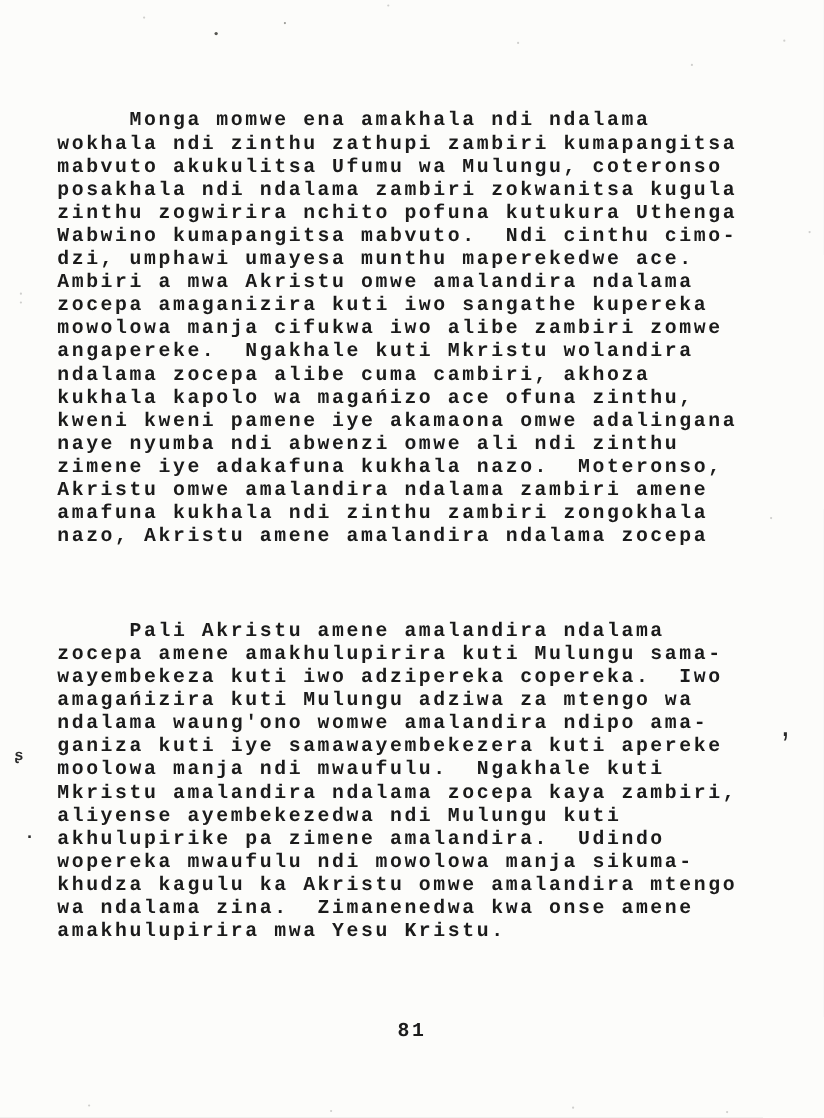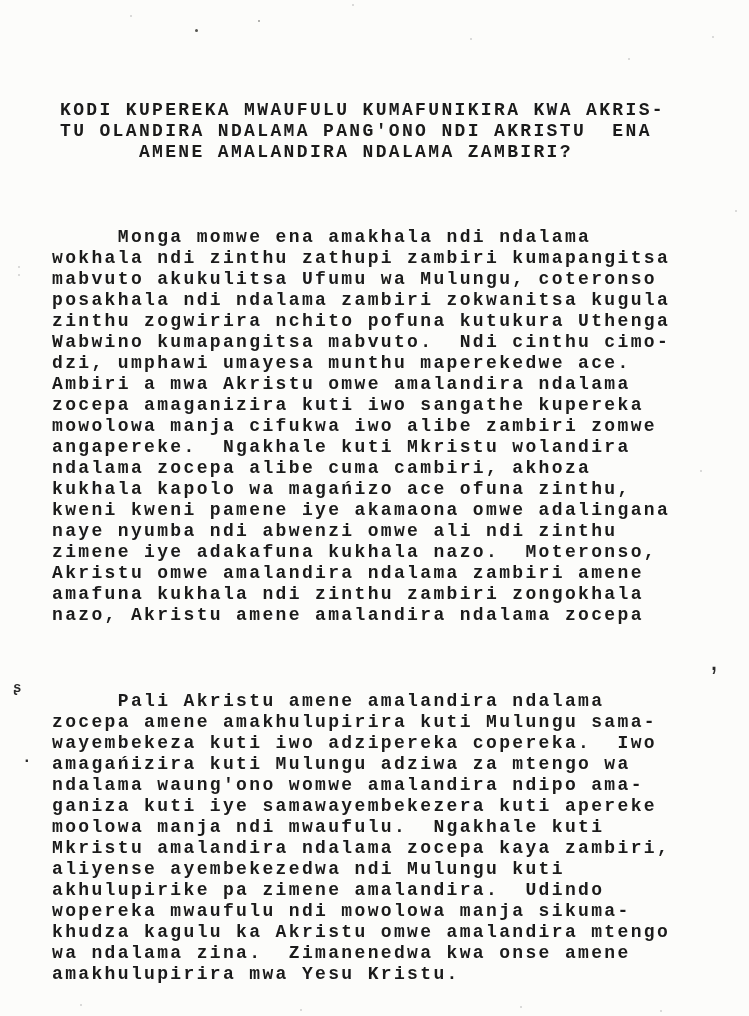--- a/index.html
+++ b/index.html
@@ -62,23 +62,20 @@
   }
   .speck.dark { background: #555550; width: 3px; height: 3px; }
   .speck.faint { opacity: 0.45; }
 </style>
 </head>
 <body>
 
 <div class="page">
 
   <div class="text-col">
-    <h1 class="heading">KODI KUPEREKA MWAUFULU KUMAFUNIKIRA KWA AKRIS-
-TU OLANDIRA NDALAMA PANG'ONO NDI AKRISTU  ENA
-      AMENE AMALANDIRA NDALAMA ZAMBIRI?</h1>
     <p class="para">     Monga momwe ena amakhala ndi ndalama
 wokhala ndi zinthu zathupi zambiri kumapangitsa
 mabvuto akukulitsa Ufumu wa Mulungu, coteronso
 posakhala ndi ndalama zambiri zokwanitsa kugula
 zinthu zogwirira nchito pofuna kutukura Uthenga
 Wabwino kumapangitsa mabvuto.  Ndi cinthu cimo-
 dzi, umphawi umayesa munthu maperekedwe ace.
 Ambiri a mwa Akristu omwe amalandira ndalama
 zocepa amaganizira kuti iwo sangathe kupereka
 mowolowa manja cifukwa iwo alibe zambiri zomwe
@@ -100,20 +97,21 @@
 moolowa manja ndi mwaufulu.  Ngakhale kuti
 Mkristu amalandira ndalama zocepa kaya zambiri,
 aliyense ayembekezedwa ndi Mulungu kuti
 akhulupirike pa zimene amalandira.  Udindo
 wopereka mwaufulu ndi mowolowa manja sikuma-
 khudza kagulu ka Akristu omwe amalandira mtengo
 wa ndalama zina.  Zimanenedwa kwa onse amene
 amakhulupirira mwa Yesu Kristu.</p>
   </div>
 
+  <div class="page-number">81</div>
 
   <span class="mark mark-left-squiggle">ʂ</span>
   <span class="mark mark-left-dot">.</span>
   <span class="mark mark-right-tick">ʼ</span>
 
   <div class="speck dark" style="left:195px; top:29px;"></div>
   <div class="speck faint" style="left:130px; top:15px;"></div>
   <div class="speck faint" style="left:352px; top:4px;"></div>
   <div class="speck" style="left:258px; top:20px;"></div>
   <div class="speck faint" style="left:470px; top:38px;"></div>

